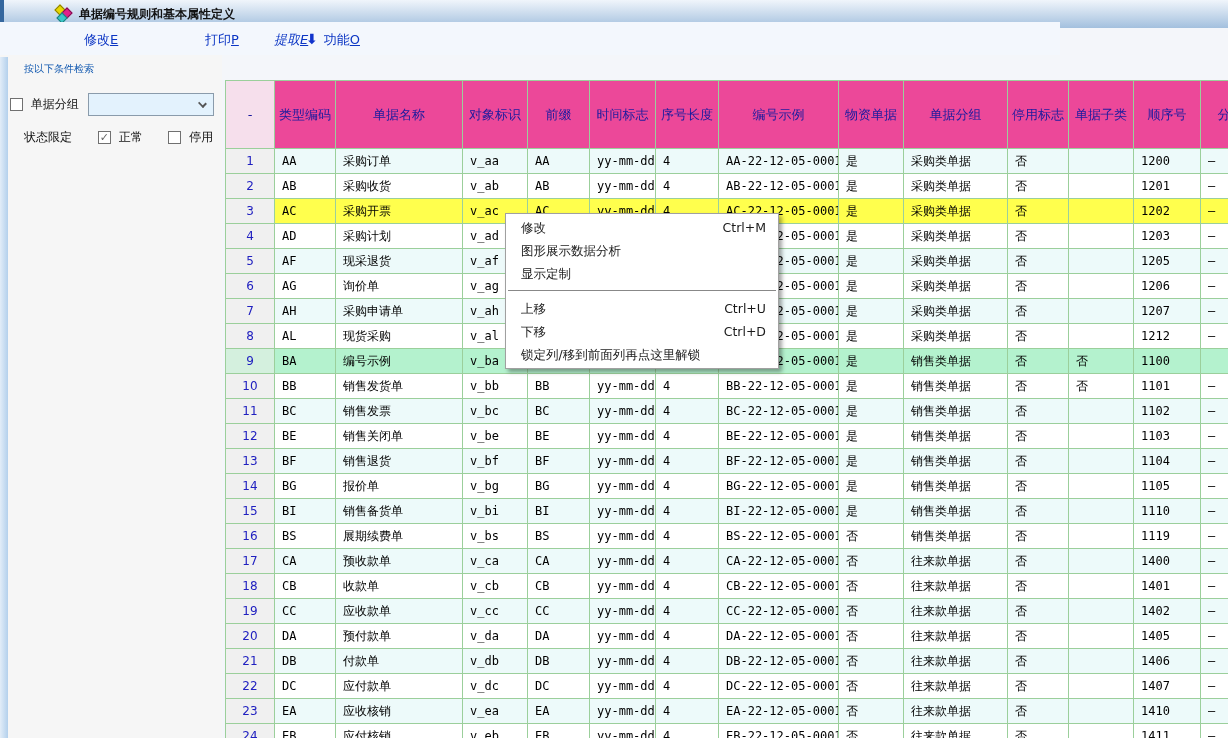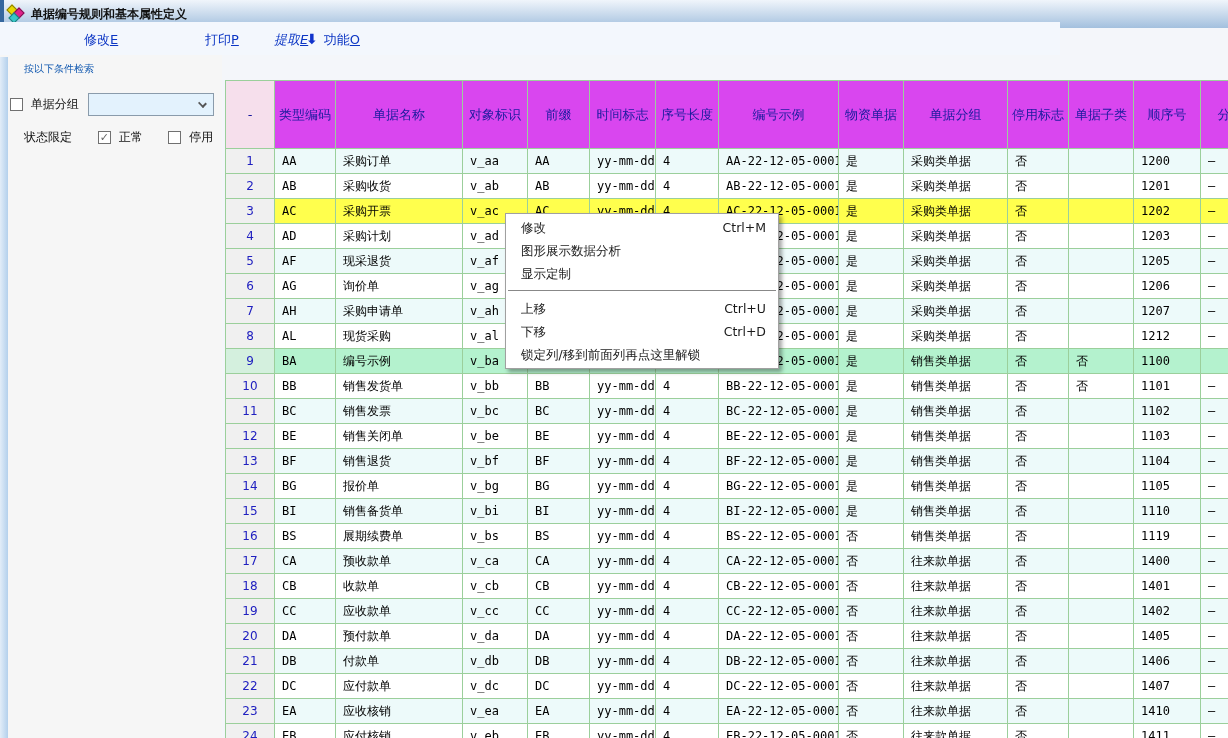--- a/index.html
+++ b/index.html
@@ -1,21 +1,21 @@
 <!DOCTYPE html>
 <html><head>
 <meta charset="utf-8">
 <style>
   * { margin:0; padding:0; box-sizing:border-box; }
   html,body { width:1228px; height:738px; overflow:hidden; }
   body { font-family:"DejaVu Sans", sans-serif; background:#f4f6fa; position:relative; }
 
   
   .titlebar { position:absolute; left:0; top:0; width:1228px; height:28px;
-    background:linear-gradient(#f0f5fb,#a3c0de); display:flex; align-items:center; }
+    background:linear-gradient(#f0f5fb,#a3c0de); display:flex; align-items:center;padding-left:48px; }
   .titlebar-edge { position:absolute; left:0; top:0; width:4px; height:22px; background:#35679e; }
   .title-icon { position:relative; width:16px; height:16px; margin-left:8px; }
   .title-icon i { position:absolute; width:8px; height:8px; transform:rotate(45deg); }
   .title-icon .d1 { left:0; top:0; background:#e8d800; border:1px solid #8a7d00; }
   .title-icon .d2 { left:7px; top:3px; background:#e0218a; border:1px solid #7d1050; }
   .title-icon .d3 { left:2px; top:8px; background:#39c7c7; border:1px solid #1d7d7d; }
   .title-text { margin-left:7px; font-size:12px; font-weight:bold; color:#111; }
 
   
   .toolbar { position:absolute; left:0; top:22px; width:1060px; height:33px; background:#f3f7fd; }
@@ -36,21 +36,21 @@
   .combo { position:absolute; left:88px; top:93px; width:126px; height:23px; background:#e3f2fd;
     border:1px solid #8a9bab; }
   .combo .chev { position:absolute; right:7px; top:6px; width:7px; height:7px;
     border-right:2px solid #555; border-bottom:2px solid #555; transform:rotate(45deg) scaleY(.8); }
   .status-opt { margin-left:22px; }
 
   
   .table-wrap { position:absolute; left:225px; top:80px; width:1003px; height:658px; overflow:hidden; }
   table { border-collapse:collapse; table-layout:fixed; width:1035px; }
   th, td { border:1px solid #9bcf9b; overflow:hidden; white-space:nowrap; }
-  th { height:68px; background:#d946ef; color:#1b1b9e; font-size:13px; font-weight:normal; text-align:center; }
+  th { height:68px; background:#ec4899; color:#1b1b9e; font-size:13px; font-weight:normal; text-align:center; }
   th.corner { background:#f6dfec; }
   td { height:25px; font-family:"DejaVu Sans Mono", monospace; font-size:12px; color:#000;
     padding:0 0 0 7px; text-align:left; }
   td.num { background:#f0f0f0; color:#2020c0; text-align:center; padding:0; font-family:"DejaVu Sans", sans-serif; }
   tr.odd td { background:#edfafa; }
   tr.even td { background:#ffffff; }
   tr.odd td.num, tr.even td.num { background:#f0f0f0; }
   tr.hl-yellow td { background:#ffff4d; }
   tr.hl-yellow td.num { background:#f0f0f0; }
   tr.hl-green td { background:#b4f2ce; }

